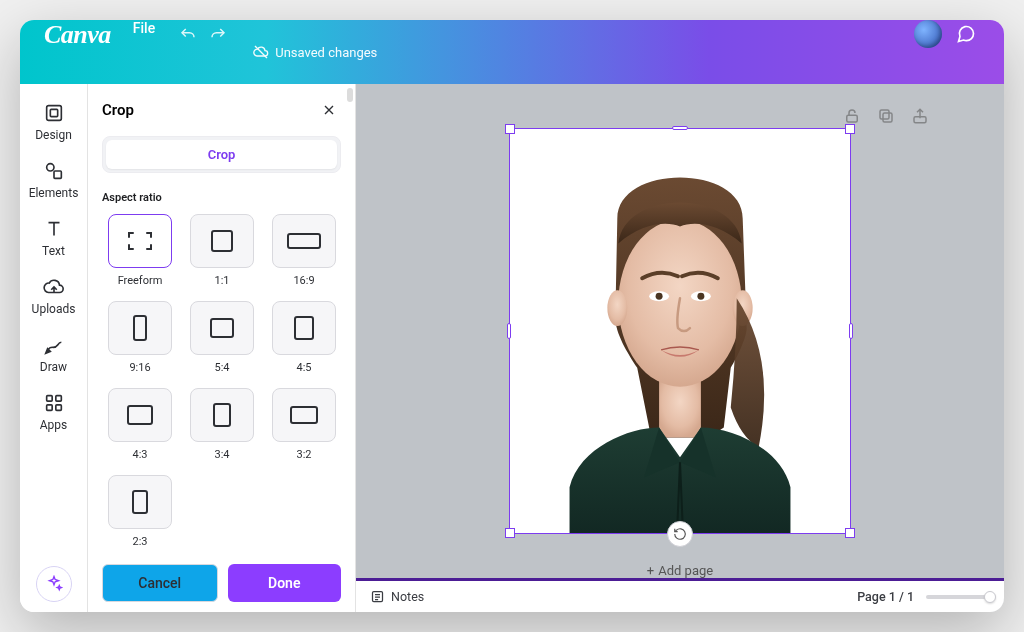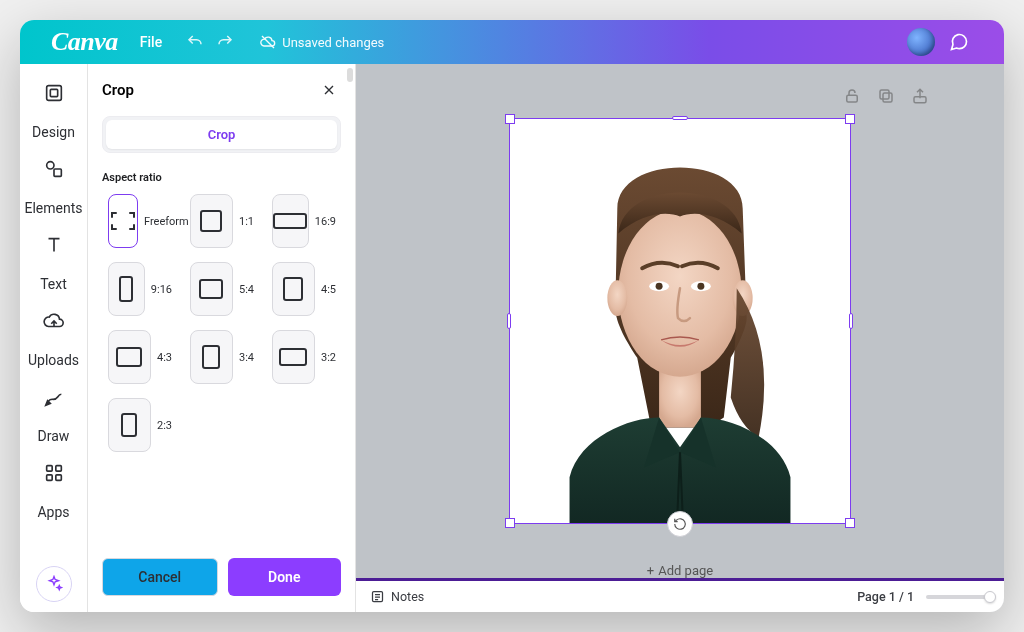--- a/index.html
+++ b/index.html
@@ -7,59 +7,59 @@
 body { background: #f0f0f0; display: flex; align-items: center; justify-content: center; }
 
 .window {
   width: 984px; height: 592px; background: #fff;
   border-radius: 14px; overflow: hidden; box-shadow: 0 20px 60px rgba(0,0,0,.25);
   display: flex; flex-direction: column; position: relative;
 }
 
 
 .topbar {
-  height: 44px; background: linear-gradient(90deg, #00c5cc 0%, #20c4d9 25%, #7a4de8 70%, #9b4de8 100%);
-  display: flex; align-items: center; padding: 0 31px; color: #fff;
+  height: 64px; background: linear-gradient(90deg, #00c5cc 0%, #20c4d9 25%, #7a4de8 70%, #9b4de8 100%);
+  display: flex; padding: 0 24px; color: #fff;
 }
 .logo { font-family: Georgia, serif; font-size: 26px; font-weight: 600; font-style: italic; letter-spacing: -0.5px; margin-right: 22px; }
 .file-menu { font-size: 14px; font-weight: 500; margin-right: 18px; cursor: pointer; }
 .tb-icon { width: 30px; height: 30px; display: flex; align-items: center; justify-content: center; cursor: pointer; opacity: .85; }
 .tb-icon svg { stroke: #fff; }
 .tb-sep { width: 10px; }
 .unsaved { display: flex; align-items: center; gap: 6px; font-size: 13px; margin-left: 10px; opacity: .95; }
 .spacer { flex: 1; }
 .globe { width: 28px; height: 28px; border-radius: 50%; background: radial-gradient(circle at 35% 35%, #7fb4ff, #2b4fae); margin-right: 10px; cursor: pointer; box-shadow: inset -2px -2px 4px rgba(0,0,0,.3); }
 .chat { width: 28px; height: 28px; display: flex; align-items: center; justify-content: center; cursor: pointer; }
 
 
 .body { flex: 1; display: flex; min-height: 0; }
 
 
 .sidebar { width: 68px; background: #fff; border-right: 1px solid #e3e3e3; display: flex; flex-direction: column; align-items: center; padding-top: 10px; }
 .sb-item { width: 60px; display: flex; flex-direction: column; align-items: center; padding: 8px 0 10px; cursor: pointer; color: #2d2f34; }
 .sb-item svg { stroke: #2d2f34; }
-.sb-label { font-size: 14px; margin-top: 20px; }
+.sb-label { font-size: 12px; margin-top: 4px; }
 .sb-spacer { flex: 1; }
 .sb-magic { width: 36px; height: 36px; border-radius: 50%; border: 1px solid #d8d3f4; display:flex;align-items:center;justify-content:center; margin-bottom: 10px; cursor:pointer; }
 
 
 .panel { width: 268px; background: #fff; border-right: 1px solid #e3e3e3; display: flex; flex-direction: column; position: relative; }
 .panel-scroll-hint { position:absolute; right:2px; top:4px; width:6px; height:14px; background:#9a9a9a; border-radius:3px; opacity:.35;}
 .panel-head { display:flex; align-items:center; padding: 14px 14px 6px; }
 .panel-title { font-size: 15px; font-weight: 600; }
 .panel-close { margin-left:auto; cursor:pointer; width:24px; height:24px; display:flex; align-items:center; justify-content:center; }
 
 .tab-pill { margin: 8px 14px 4px; background: #f1f2f5; border-radius: 8px; display:flex; padding:3px; border:1px solid #ececf0; }
 .tab { flex:1; text-align:center; padding:7px 0; font-size:13px; border-radius:6px; cursor:pointer; color:#404248; display:flex;align-items:center;justify-content:center;gap:4px;}
 .tab.active { background:#fff; color:#7d3cf0; font-weight:600; box-shadow:0 1px 2px rgba(0,0,0,.06);}
 .tab .crown { font-size:11px; }
 
 .section-label { font-size: 11px; font-weight:600; padding: 14px 14px 6px; color:#1e1f22;}
 .ratio-grid { display:grid; grid-template-columns: repeat(3, 64px); gap: 14px 18px; padding: 4px 20px 4px 20px; }
-.ratio-cell { display:flex; flex-direction:row; align-items:center; gap:6px; }
+.ratio-cell { display:flex; flex-direction:column; align-items:center; gap:6px; }
 .ratio-box { width:64px; height:54px; border:1px solid #d9d9de; border-radius:8px; background:#f6f6f8; display:flex; align-items:center; justify-content:center; cursor:pointer; }
 .ratio-box.selected { border:1.5px solid #7d3cf0; background:#fff; }
 .ratio-inner { border:2px solid #2d2f34; border-radius:3px; background:transparent; }
 .ratio-label { font-size:11px; color:#2d2f34; }
 
 .panel-footer { margin-top:auto; padding: 12px 14px 16px; display:flex; gap:10px; }
 .btn { flex:1; height:38px; border-radius:6px; font-size:14px; font-weight:500; display:flex;align-items:center;justify-content:center; cursor:pointer; border:none;}
 .btn-secondary { background:#0ea5e9; border:1px solid #d8d8de; color:#2d2f34; }
 .btn-primary { background:#8c3dff; color:#fff; font-weight:600; }
 

